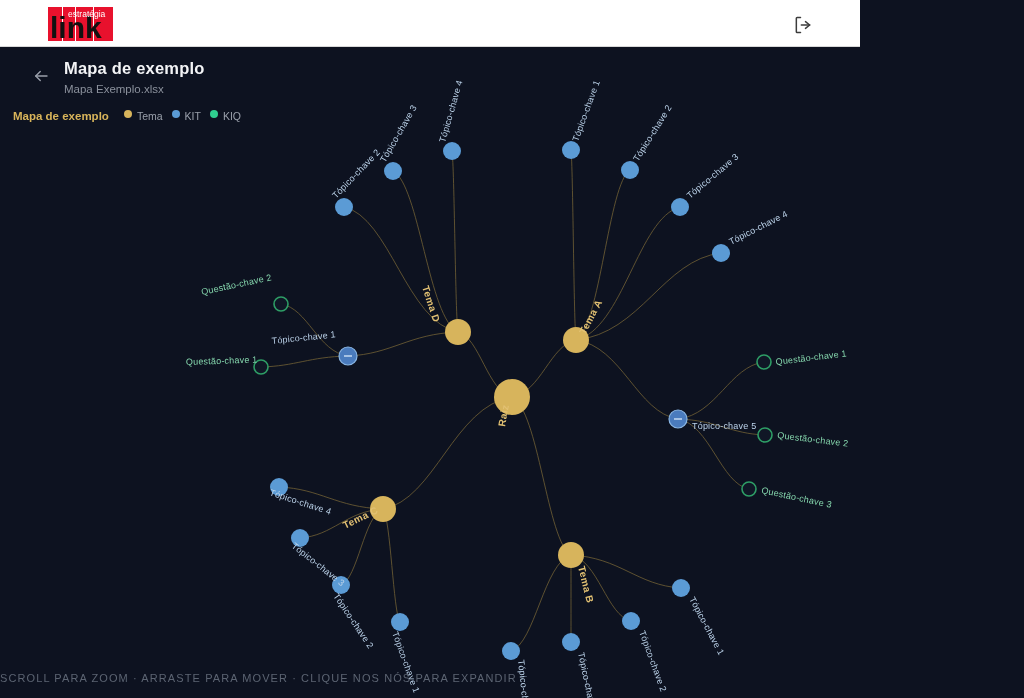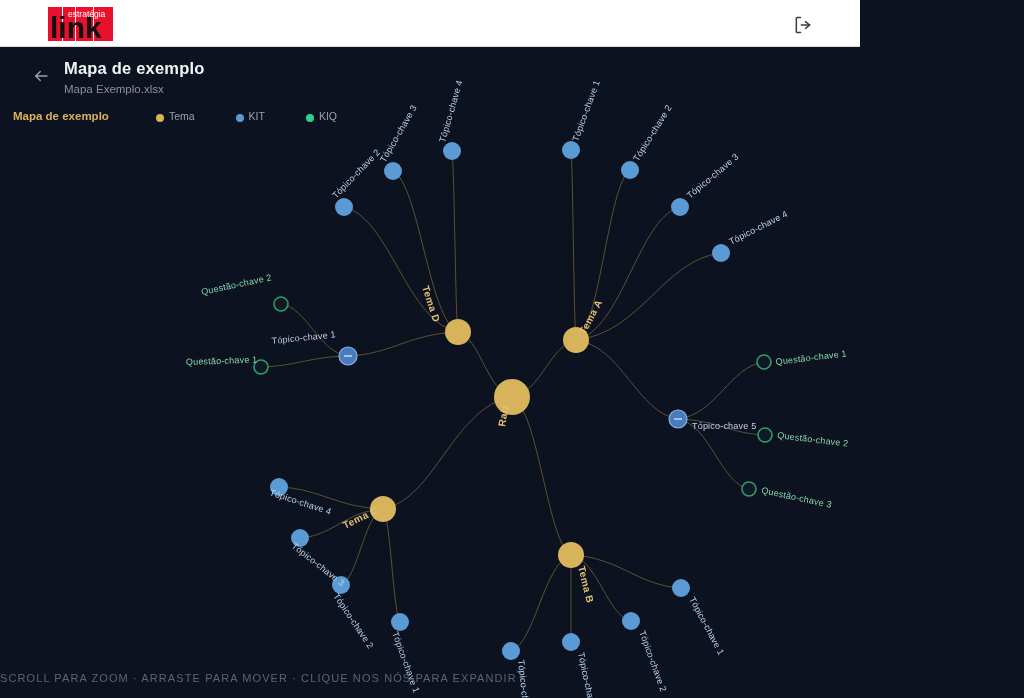--- a/index.html
+++ b/index.html
@@ -43,21 +43,21 @@
     position: absolute; left: 64px; top: 36px;
     font-size: 11.5px; color: #8b919c; text-align: center;
   }
 
   
   .legend {
     position: absolute; left: 13px; top: 110px;
     display: flex; align-items: center; gap: 9px; z-index: 6;
   }
   .legend-title { font-size: 11.5px; font-weight: bold; color: #d8b45a; margin-right: 6px; }
-  .legend-item { display: flex; align-items: flex-end; gap: 5px; margin-left: 32px; }
+  .legend-item { display: flex; align-items: flex-start; gap: 5px; }
   .legend-dot { width: 8px; height: 8px; border-radius: 50%; display: inline-block; }
   .legend-label { font-size: 10.5px; color: #9aa0ab; }
 
   
   #canvas { position: absolute; left: 0; top: 47px; width: 1024px; height: 651px; }
   svg.map { position: absolute; left: 0; top: 0; width: 1024px; height: 651px; display: block; }
 
   .edge { fill: none; stroke: #6b5c34; stroke-width: 1; opacity: .85; }
   .node-tema { fill: #d7b45c; }
   .node-kit { fill: #5b9bd5; }

